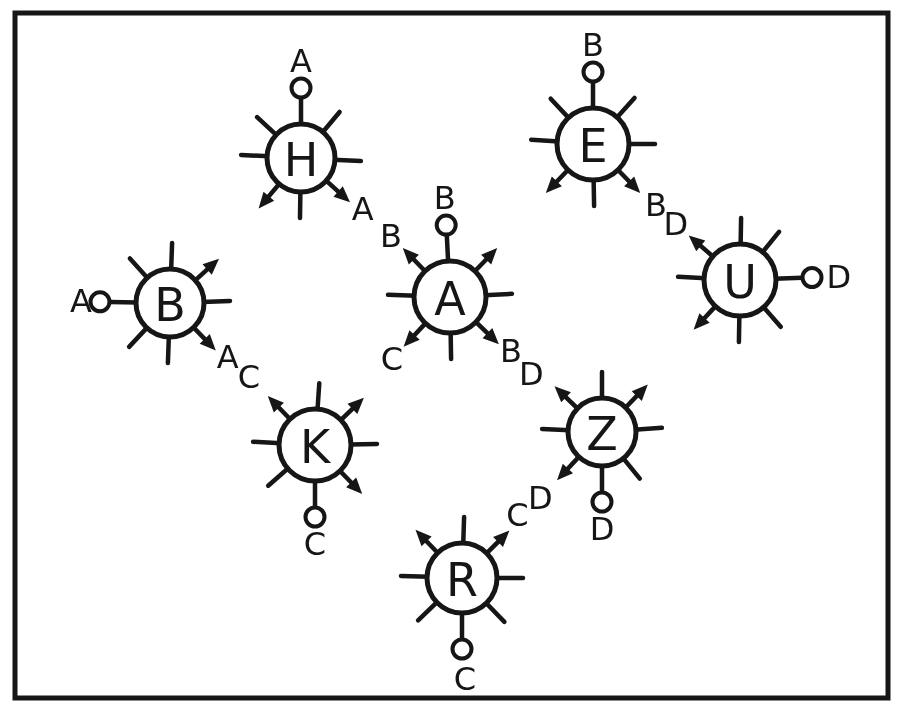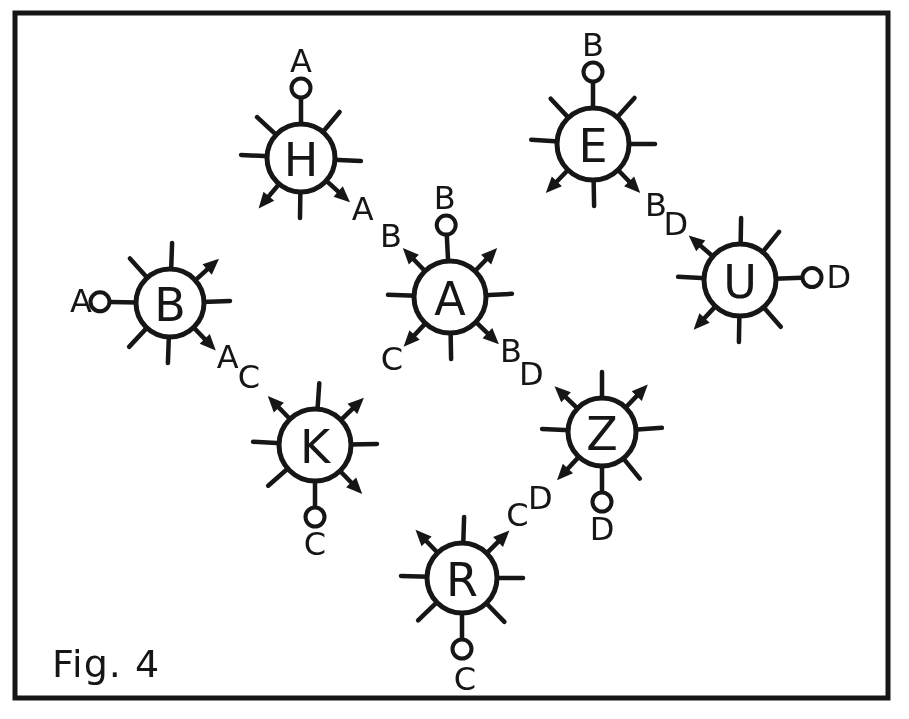--- a/index.html
+++ b/index.html
@@ -302,14 +302,13 @@
         <g>
           <line x1="438.3" y1="600.9" x2="418.1" y2="620.4" stroke="#161616" stroke-width="4.5" stroke-linecap="round"></line>
         </g>
         <g>
           <line x1="484.9" y1="601.7" x2="504.4" y2="621.9" stroke="#161616" stroke-width="4.5" stroke-linecap="round"></line>
         </g>
         <circle cx="462" cy="578" r="35" fill="#ffffff" stroke="#161616" stroke-width="5"></circle>
         <text x="462" y="580" fill="#161616" font-size="46" font-family="&quot;DejaVu Sans&quot;, sans-serif" text-anchor="middle" dominant-baseline="central">R</text>
       </g>
     </svg>
-  <div class="caption">Fig. 4</div>
 </div>
 
 </body></html>

